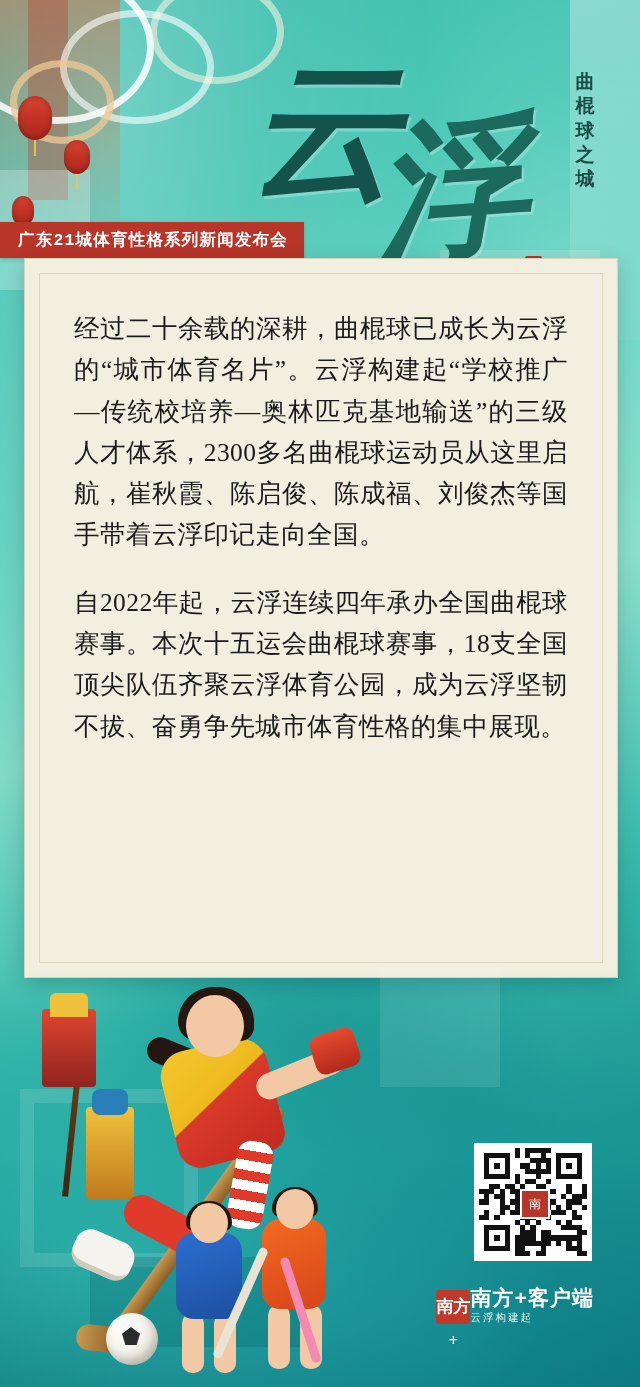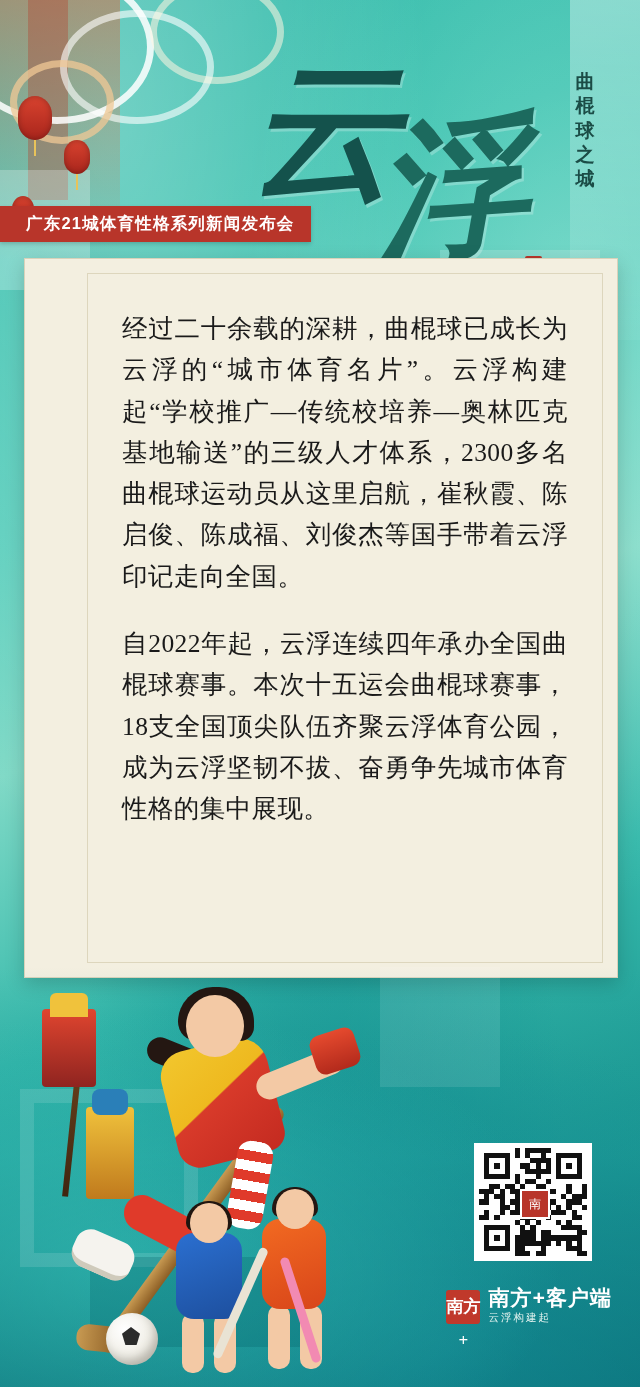--- a/index.html
+++ b/index.html
@@ -126,28 +126,28 @@
     width: 17px;
     height: 17px;
     background: #b8352a;
     border-radius: 2px;
   }
 
   
   .banner {
     position: absolute;
     left: 0;
-    top: 206px;
-    padding: 7px 16px 7px 26px;
+    top: 222px;
+    padding: 7px 16px 7px 18px;
     background: #b8352a;
     color: #ffffff;
     font-size: 16.5px;
     font-weight: bold;
     letter-spacing: 1.2px;
-    font-family: Liberation Sans, sans-serif;
+    font-family: Liberation Mono, monospace;
     box-shadow: 0 2px 4px rgba(0,0,0,0.18);
   }
 
   
   .card {
     position: absolute;
     left: 24px;
     top: 258px;
     width: 592px;
     height: 718px;
@@ -155,21 +155,20 @@
     border: 1px solid #d9d2ba;
     box-shadow: 0 6px 18px rgba(0,0,0,0.18);
   }
   .card-inner {
     position: absolute;
     left: 14px; top: 14px; right: 14px; bottom: 14px;
     border: 1px solid #ddd6bd;
     padding: 34px 34px 0 34px;
     box-sizing: border-box;
     overflow: hidden;
-    margin-left: 48px;
   }
   .para {
     font-family: "Liberation Serif", serif;
     font-size: 25.5px;
     line-height: 1.62;
     color: #1a1a1a;
     text-align: justify;
     margin: 0 0 26px 0;
     letter-spacing: 0.4px;
   }
@@ -309,25 +308,24 @@
     background: #b8352a;
     color: #fff;
     font-size: 12px;
     line-height: 26px;
     text-align: center;
     border: 2px solid #fff;
     font-family: "Liberation Serif", serif;
   }
   .brand {
     position: absolute;
-    right: 28px;
+    right: 46px;
     bottom: 62px;
     display: flex;
     align-items: center;
-    gap: 8px;
   }
   .brand-mark {
     width: 34px; height: 34px;
     background: #c0392b;
     color: #fff;
     font-family: "Liberation Serif", serif;
     font-size: 17px;
     font-weight: bold;
     text-align: center;
     line-height: 34px;

